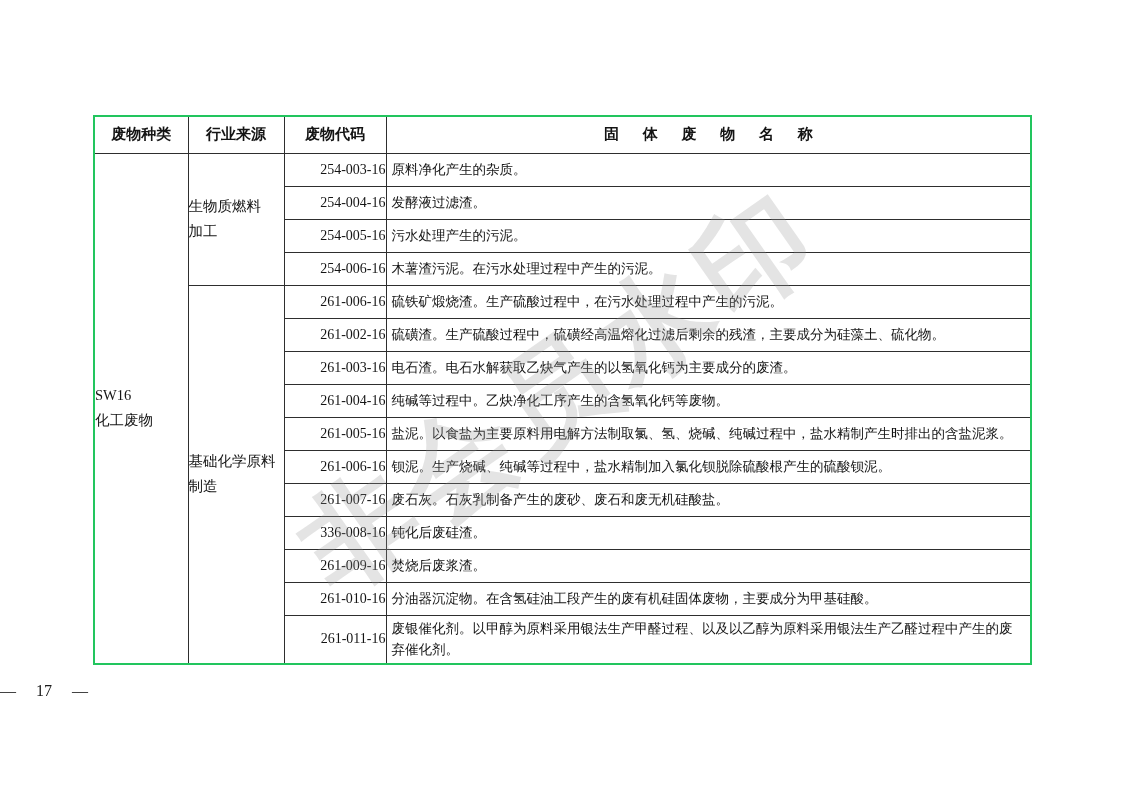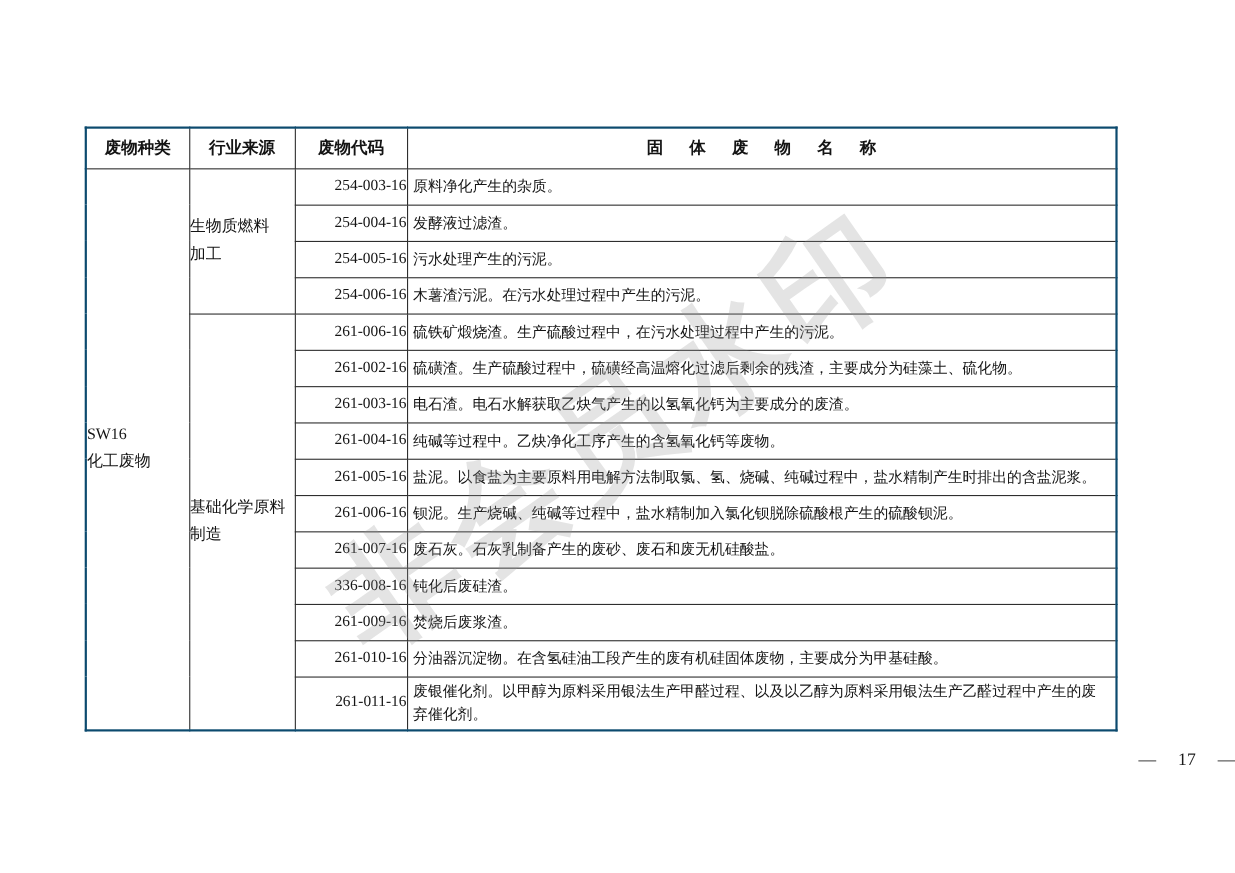--- a/index.html
+++ b/index.html
@@ -15,26 +15,26 @@
     font-family: "Liberation Serif", "DejaVu Serif", serif;
     color: #141414;
   }
   .sheet {
     position: absolute;
     inset: 0;
     background: #ffffff;
   }
   table.waste-table {
     position: absolute;
-    left: 77px;
+    left: 93px;
     top: 115px;
     width: 937px;
     border-collapse: collapse;
     table-layout: fixed;
-    border: 2px solid #0c4a6e;
+    border: 2px solid #22c55e;
     font-family: Liberation Serif, serif;
   }
   .waste-table th, .waste-table td {
     border: 1px solid #2e2e2e;
     padding: 0;
     vertical-align: middle;
     overflow: hidden;
   }
   .waste-table thead tr { height: 37px; }
   .waste-table th {
@@ -73,21 +73,21 @@
     color: rgba(150, 150, 150, 0.26);
     pointer-events: none;
     z-index: 3;
     font-family: "Liberation Sans", sans-serif;
   }
   .page-number {
     position: absolute;
     top: 682px;
     left: 0;
     width: 100%;
-    text-align: right;
+    text-align: left;
     font-size: 16px;
     word-spacing: 16px;
     color: #1a1a1a;
   }
 </style>
 </head>
 <body>
 
 <div class="sheet">
 

